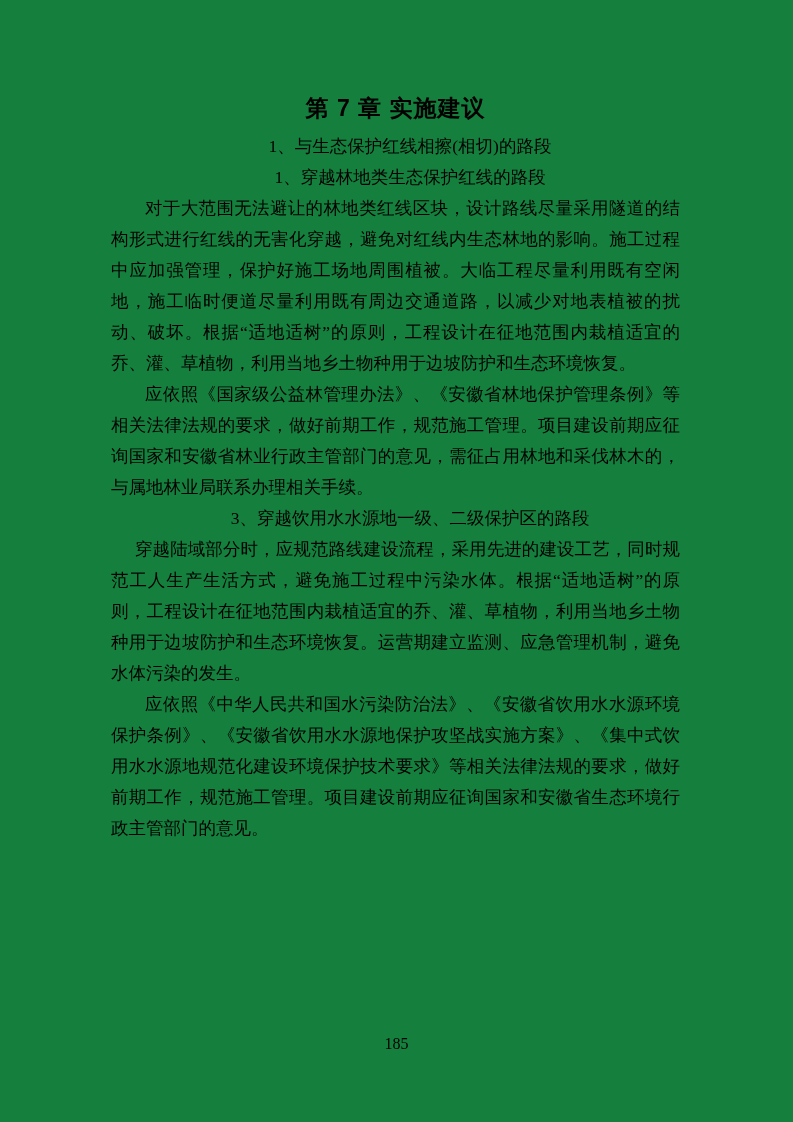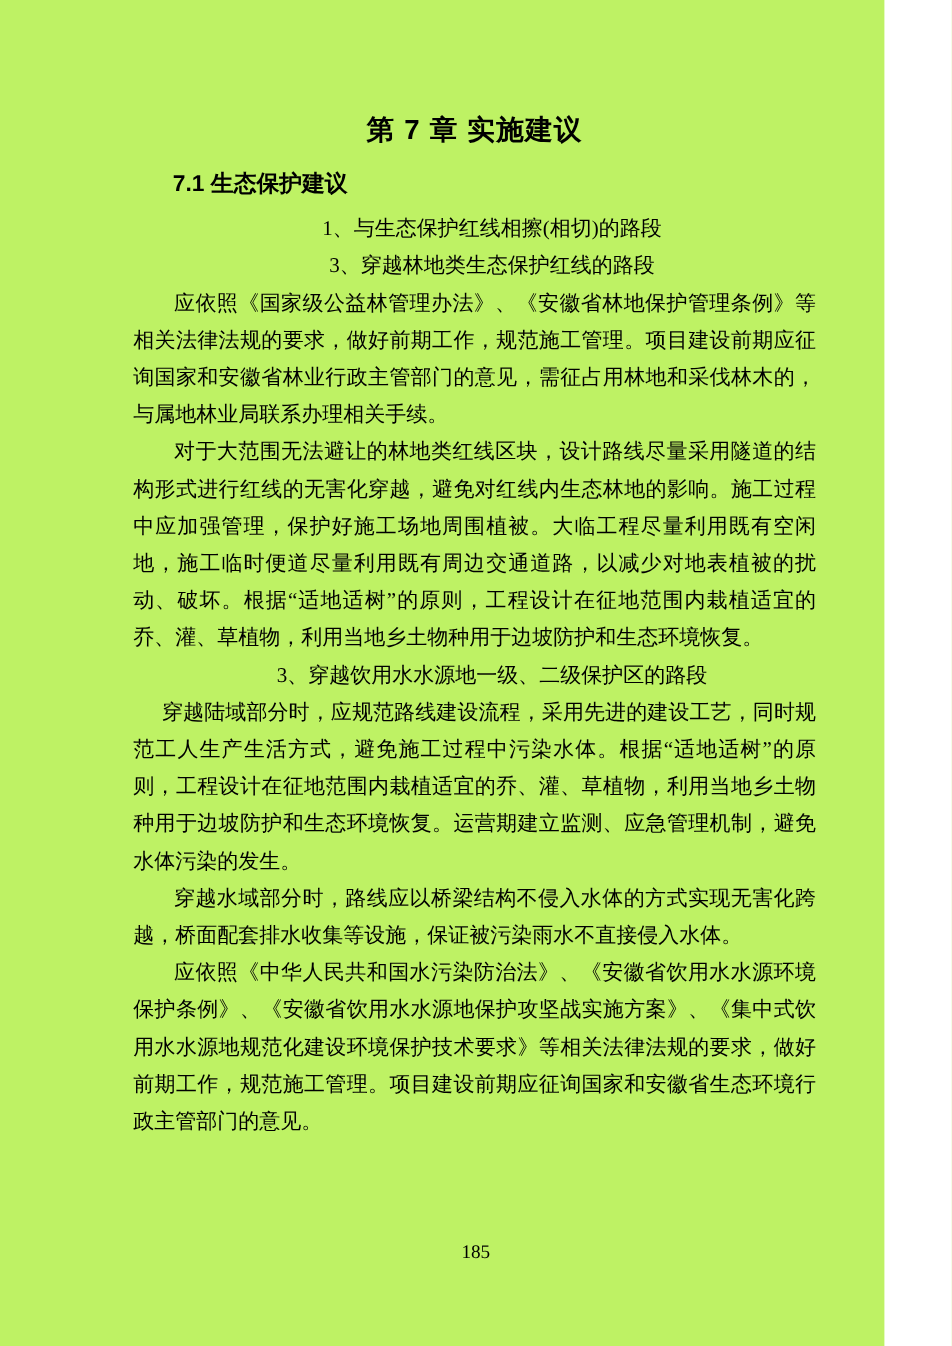--- a/index.html
+++ b/index.html
@@ -2,23 +2,23 @@
 <html><head>
 <meta charset="utf-8">
 <style>
   html, body {
     margin: 0;
     padding: 0;
     background: #ffffff;
   }
   .page {
     position: relative;
-    width: 737px;
+    width: 793px;
     height: 1122px;
-    background: #bef264;
+    background: #15803d;
     color: #000000;
     font-family: "Liberation Serif", "DejaVu Serif", serif;
     overflow: hidden;
   }
   .content {
     position: absolute;
     left: 111px;
     top: 0;
     width: 569px;
   }
@@ -65,28 +65,26 @@
     font-family: "Liberation Serif", "DejaVu Serif", serif;
   }
 </style>
 </head>
 <body>
 
 <div class="page">
   <div class="content">
     <h1 class="chapter-title">第 7 章  实施建议</h1>
 
-    <h2 class="section-heading">7.1 生态保护建议</h2>
 
     <div class="body-text">
       <p class="sub">1、与生态保护红线相擦(相切)的路段</p>
-      <p class="sub">3、穿越林地类生态保护红线的路段</p>
+      <p class="sub">1、穿越林地类生态保护红线的路段</p>
+      <p class="ind">对于大范围无法避让的林地类红线区块，设计路线尽量采用隧道的结构形式进行红线的无害化穿越，避免对红线内生态林地的影响。施工过程中应加强管理，保护好施工场地周围植被。大临工程尽量利用既有空闲地，施工临时便道尽量利用既有周边交通道路，以减少对地表植被的扰动、破坏。根据“适地适树”的原则，工程设计在征地范围内栽植适宜的乔、灌、草植物，利用当地乡土物种用于边坡防护和生态环境恢复。</p>
       <p class="ind">应依照《国家级公益林管理办法》、《安徽省林地保护管理条例》等相关法律法规的要求，做好前期工作，规范施工管理。项目建设前期应征询国家和安徽省林业行政主管部门的意见，需征占用林地和采伐林木的，与属地林业局联系办理相关手续。</p>
-      <p class="ind">对于大范围无法避让的林地类红线区块，设计路线尽量采用隧道的结构形式进行红线的无害化穿越，避免对红线内生态林地的影响。施工过程中应加强管理，保护好施工场地周围植被。大临工程尽量利用既有空闲地，施工临时便道尽量利用既有周边交通道路，以减少对地表植被的扰动、破坏。根据“适地适树”的原则，工程设计在征地范围内栽植适宜的乔、灌、草植物，利用当地乡土物种用于边坡防护和生态环境恢复。</p>
       <p class="sub">3、穿越饮用水水源地一级、二级保护区的路段</p>
       <p class="ind2">穿越陆域部分时，应规范路线建设流程，采用先进的建设工艺，同时规范工人生产生活方式，避免施工过程中污染水体。根据“适地适树”的原则，工程设计在征地范围内栽植适宜的乔、灌、草植物，利用当地乡土物种用于边坡防护和生态环境恢复。运营期建立监测、应急管理机制，避免水体污染的发生。</p>
-      <p class="ind">穿越水域部分时，路线应以桥梁结构不侵入水体的方式实现无害化跨越，桥面配套排水收集等设施，保证被污染雨水不直接侵入水体。</p>
       <p class="ind">应依照《中华人民共和国水污染防治法》、《安徽省饮用水水源环境保护条例》、《安徽省饮用水水源地保护攻坚战实施方案》、《集中式饮用水水源地规范化建设环境保护技术要求》等相关法律法规的要求，做好前期工作，规范施工管理。项目建设前期应征询国家和安徽省生态环境行政主管部门的意见。</p>
     </div>
   </div>
 
   <div class="page-num">185</div>
 </div>
 
 </body></html>

